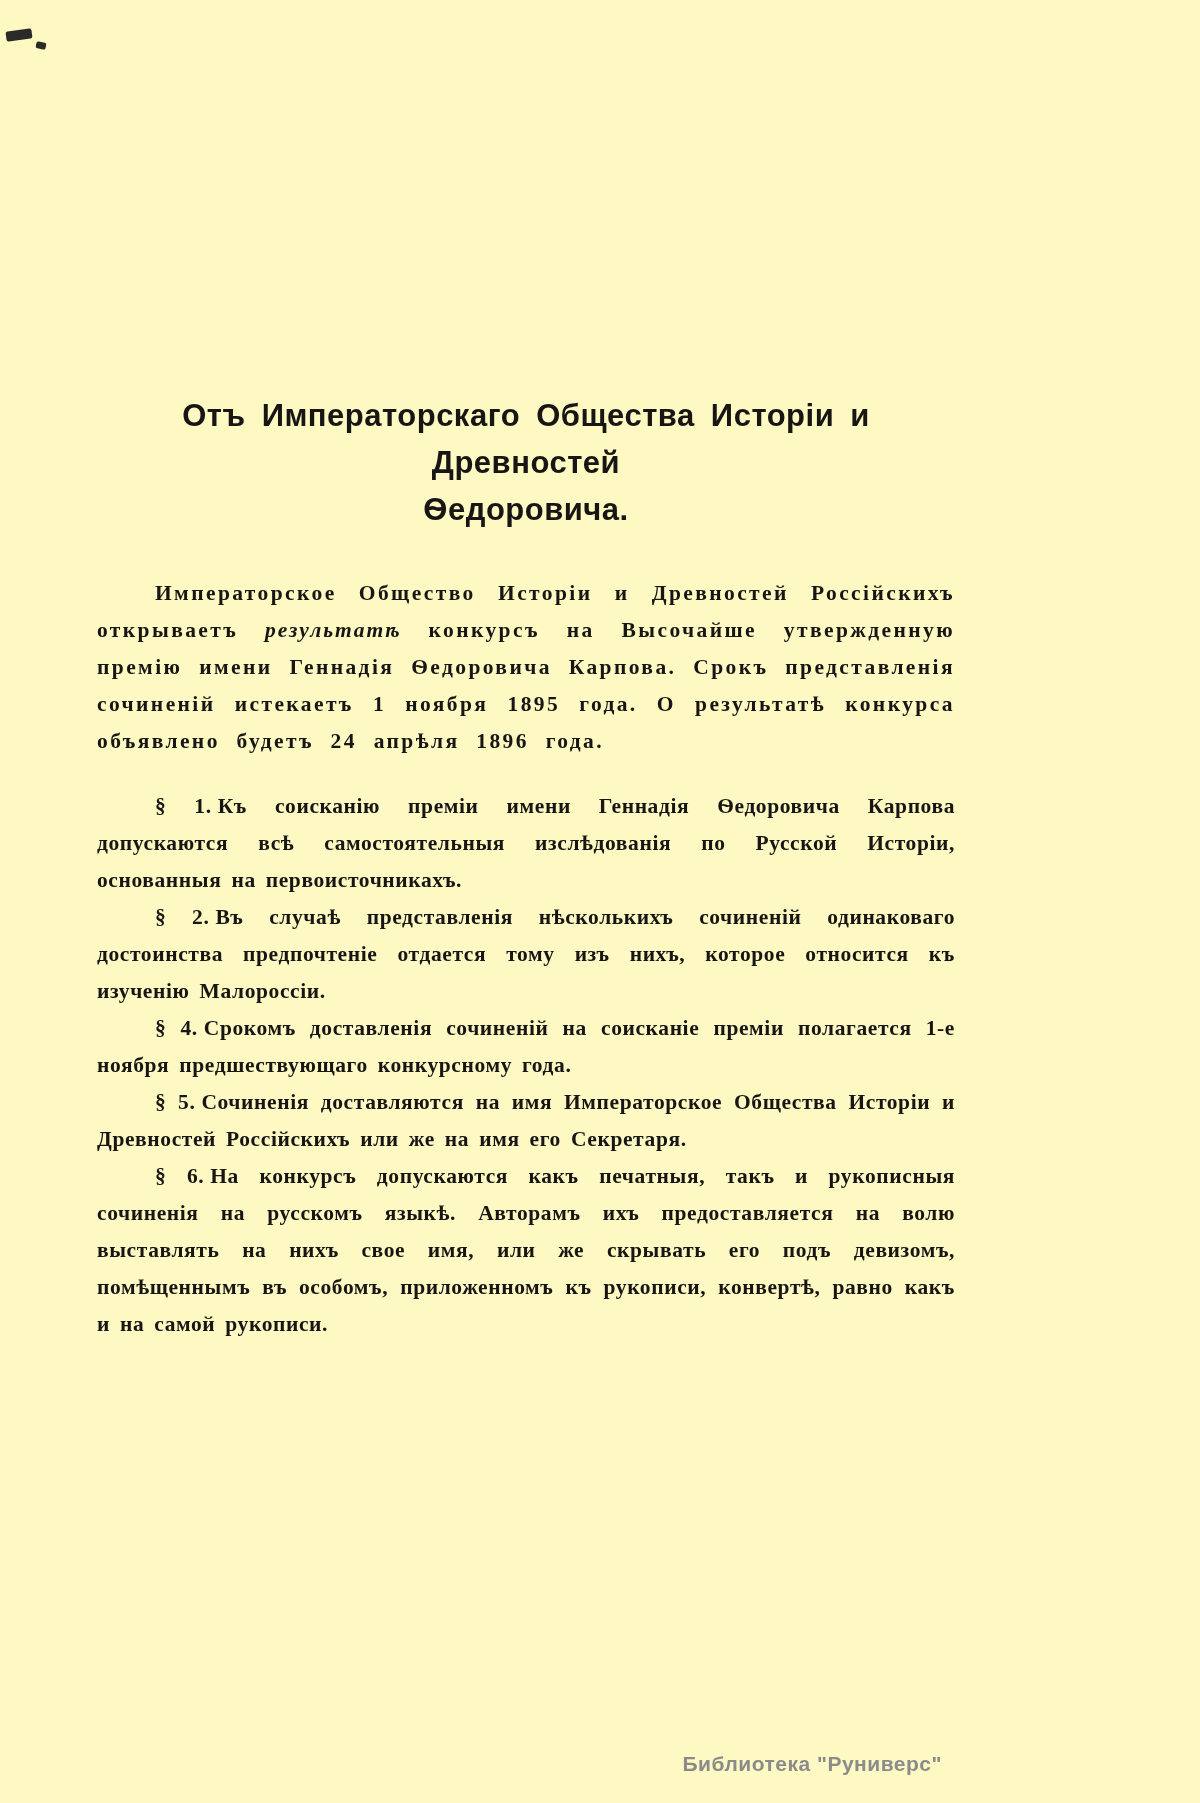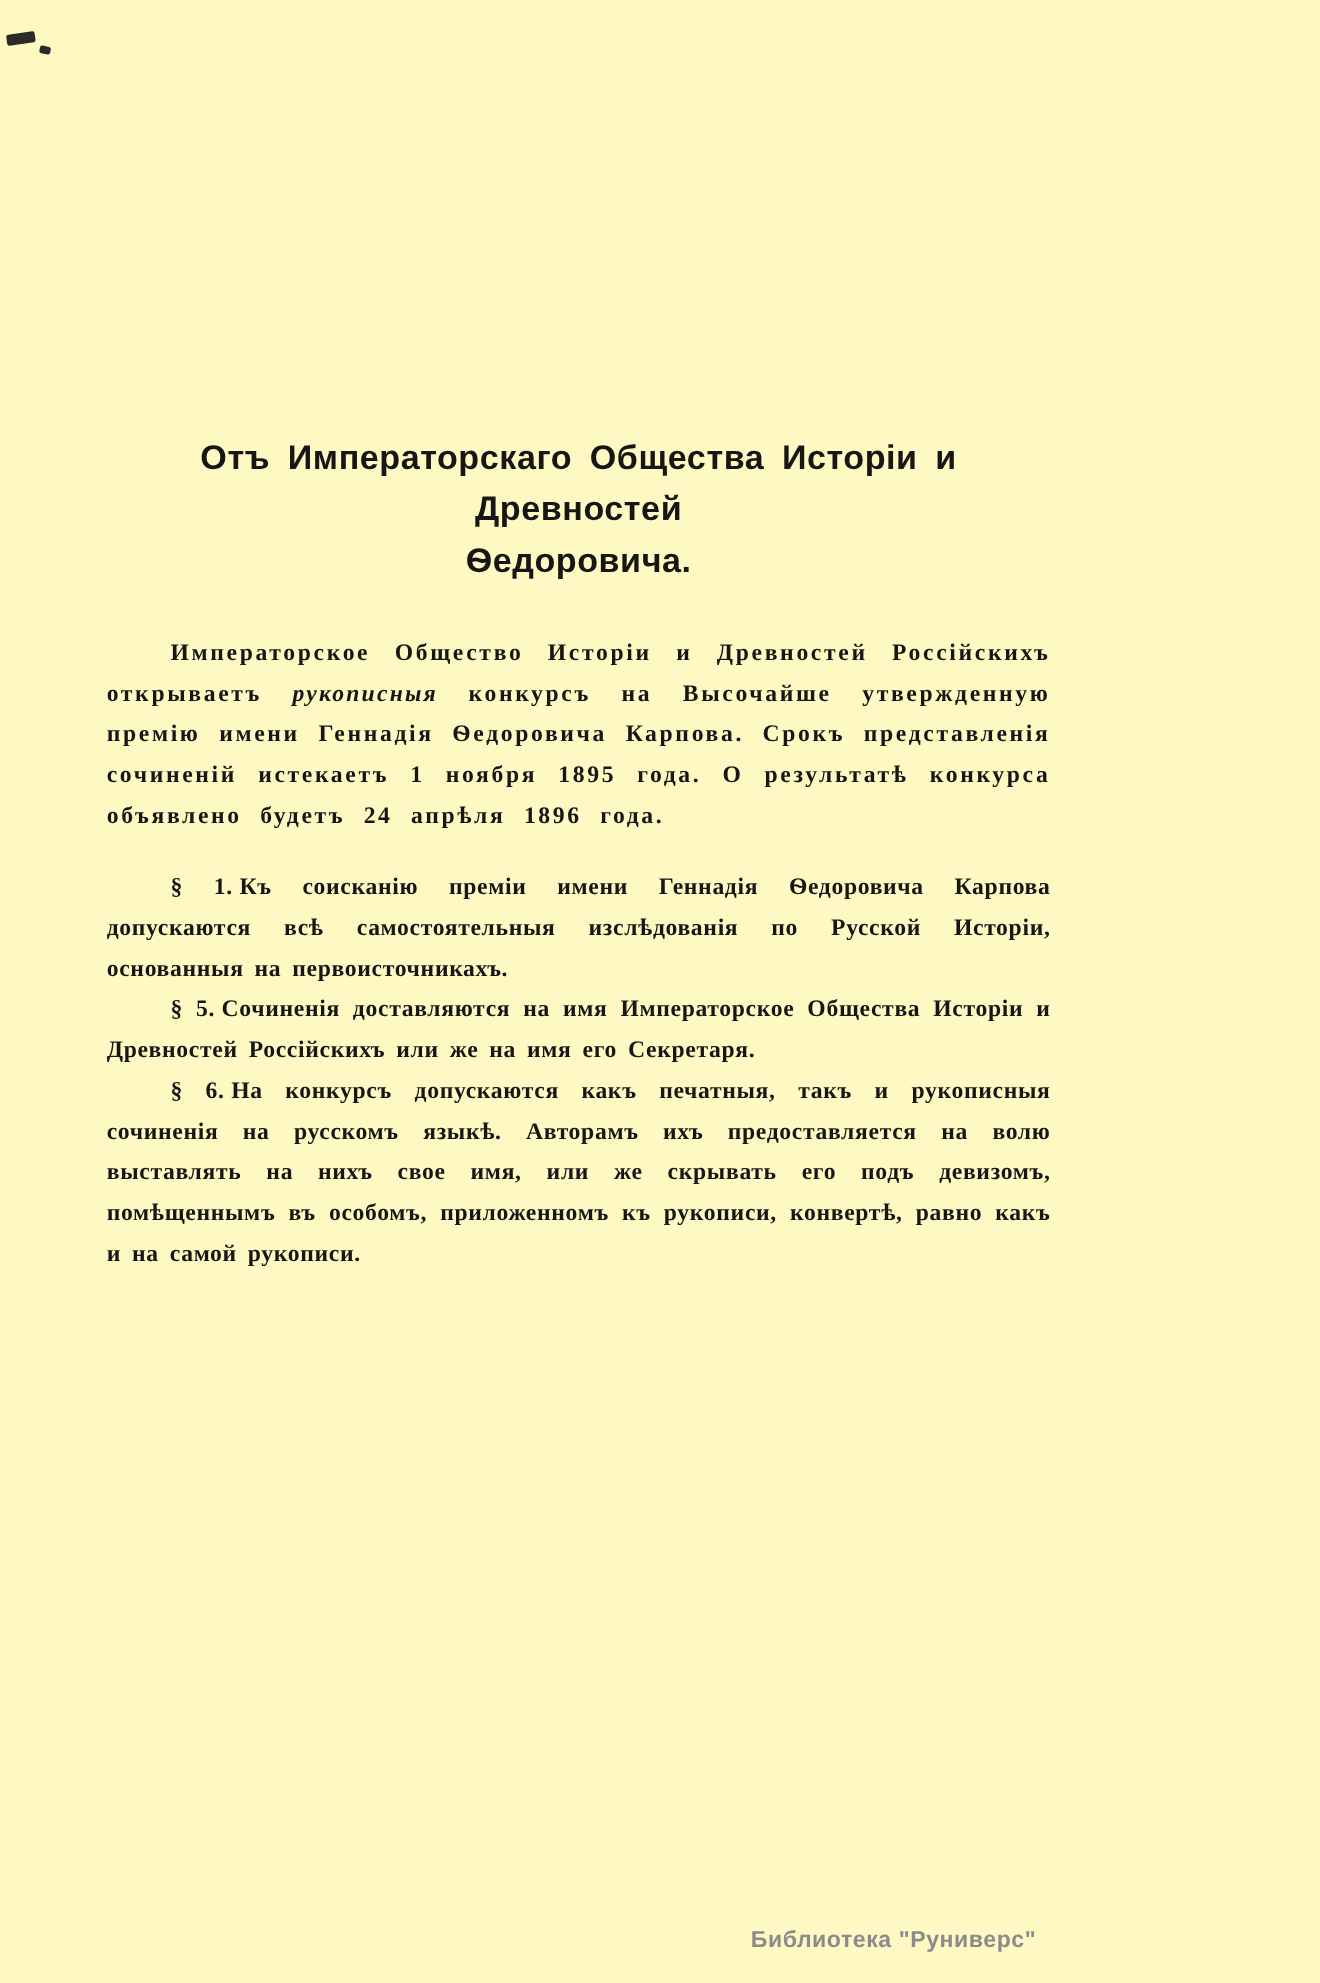--- a/index.html
+++ b/index.html
@@ -83,27 +83,29 @@
   <div class="speck speck-1"></div>
   <div class="speck speck-2"></div>
 
   <div class="content">
 
     <h1 class="title">
       <span>Отъ Императорскаго Общества Исторіи и Древностей</span>
       <span>Ѳедоровича.</span>
     </h1>
 
-    <p class="para intro"><span>Императорское Общество Исторіи и Древностей Россійскихъ открываетъ </span><span class="it">рукописныя</span><span> конкурсъ на Высочайше утвержденную премію имени Геннадія Ѳедоровича Карпова. Срокъ представленія сочиненій истекаетъ 1 ноября 1895 года. О результатѣ конкурса объявлено будетъ 24 апрѣля 1896 года.</span></p>
+    <p class="para intro"><span>Императорское Общество Исторіи и Древностей Россійскихъ открываетъ </span><span class="it">результатѣ</span><span> конкурсъ на Высочайше утвержденную премію имени Геннадія Ѳедоровича Карпова. Срокъ представленія сочиненій истекаетъ 1 ноября 1895 года. О результатѣ конкурса объявлено будетъ 24 апрѣля 1896 года.</span></p>
 
 
     <p class="para rule"><span class="rule-num">§ 1.</span><span>Къ соисканію преміи имени Геннадія Ѳедоровича Карпова допускаются всѣ самостоятельныя изслѣдованія по Русской Исторіи, основанныя на первоисточникахъ.</span></p>
 
+    <p class="para rule"><span class="rule-num">§ 2.</span><span>Въ случаѣ представленія нѣсколькихъ сочиненій одинаковаго достоинства предпочтеніе отдается тому изъ нихъ, которое относится къ изученію Малороссіи.</span></p>
 
 
+    <p class="para rule"><span class="rule-num">§ 4.</span><span>Срокомъ доставленія сочиненій на соисканіе преміи полагается 1-е ноября предшествующаго конкурсному года.</span></p>
 
     <p class="para rule"><span class="rule-num">§ 5.</span><span>Сочиненія доставляются на имя Императорское Общества Исторіи и Древностей Россійскихъ или же на имя его Секретаря.</span></p>
 
     <p class="para rule"><span class="rule-num">§ 6.</span><span>На конкурсъ допускаются какъ печатныя, такъ и рукописныя сочиненія на русскомъ языкѣ. Авторамъ ихъ предоставляется на волю выставлять на нихъ свое имя, или же скрывать его подъ девизомъ, помѣщеннымъ въ особомъ, приложенномъ къ рукописи, конвертѣ, равно какъ и на самой рукописи.</span></p>
 
 
   </div>
 
   <div class="watermark">Библиотека "Руниверс"</div>
 

